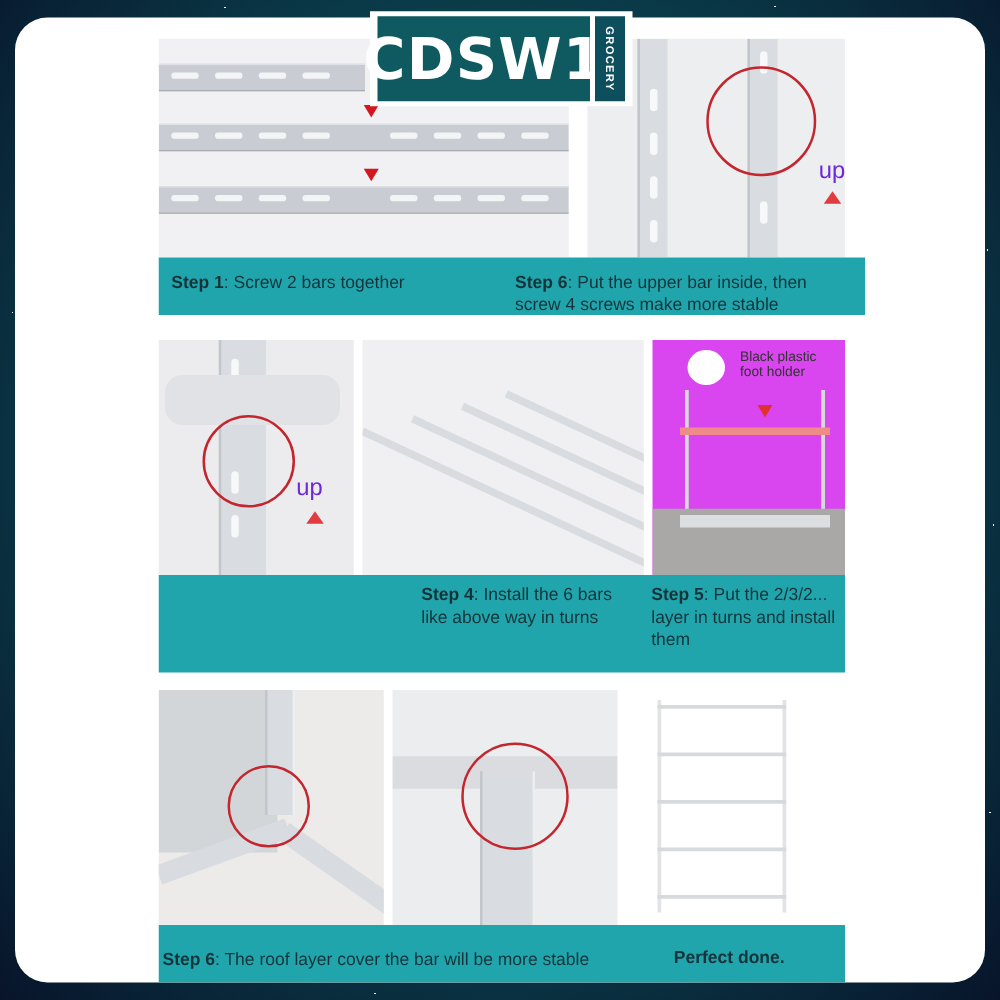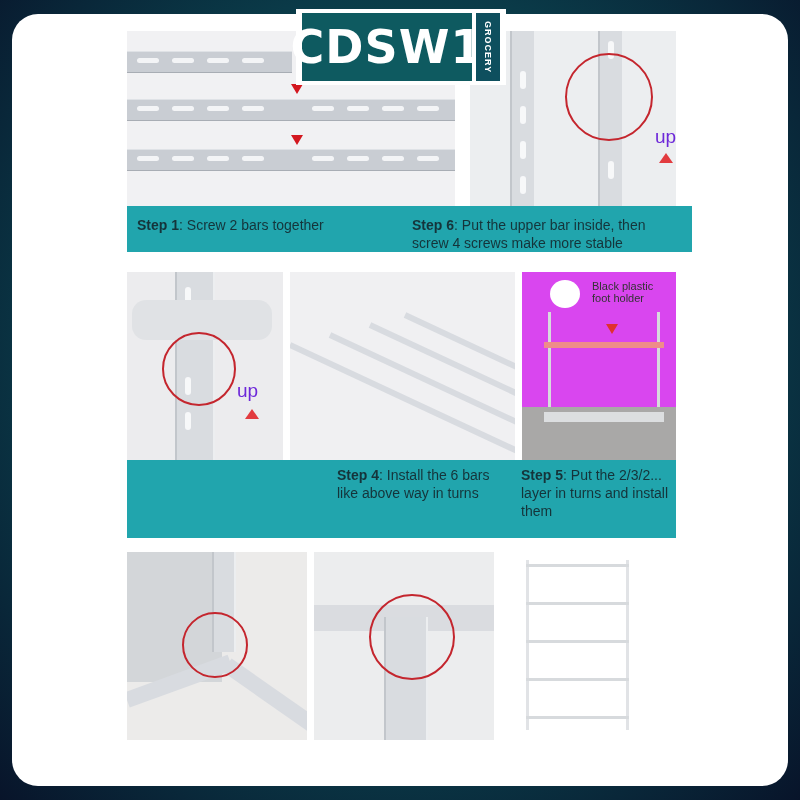--- a/index.html
+++ b/index.html
@@ -202,19 +202,25 @@
   <div class="panel" style="left:489px; top:538px; width:175px; height:188px; background:#ffffff;">
     <div class="shelf-post" style="left:25px; top:8px; height:170px; background:#e1e3e6;"></div>
     <div class="shelf-post" style="left:125px; top:8px; height:170px; background:#e1e3e6;"></div>
     <div class="shelf-line" style="left:25px; top:12px; width:103px;"></div>
     <div class="shelf-line" style="left:25px; top:50px; width:103px;"></div>
     <div class="shelf-line" style="left:25px; top:88px; width:103px;"></div>
     <div class="shelf-line" style="left:25px; top:126px; width:103px;"></div>
     <div class="shelf-line" style="left:25px; top:164px; width:103px;"></div>
   </div>
 
+  <div class="caption" style="left:115px; top:726px; width:549px; height:46px;">
+    <div class="txt" style="left:3px; top:18px; width:390px;">
+      <b>Step 6</b><span>: The roof layer cover the bar will be more stable</span>
+    </div>
+    <div class="txt" style="left:412px; top:16px; font-weight:bold;">Perfect done.</div>
+  </div>
 
 </div>
 
 <div class="logo">
   <div class="main">CDSW1</div>
   <div class="side">GROCERY</div>
 </div>
 
 </body></html>

